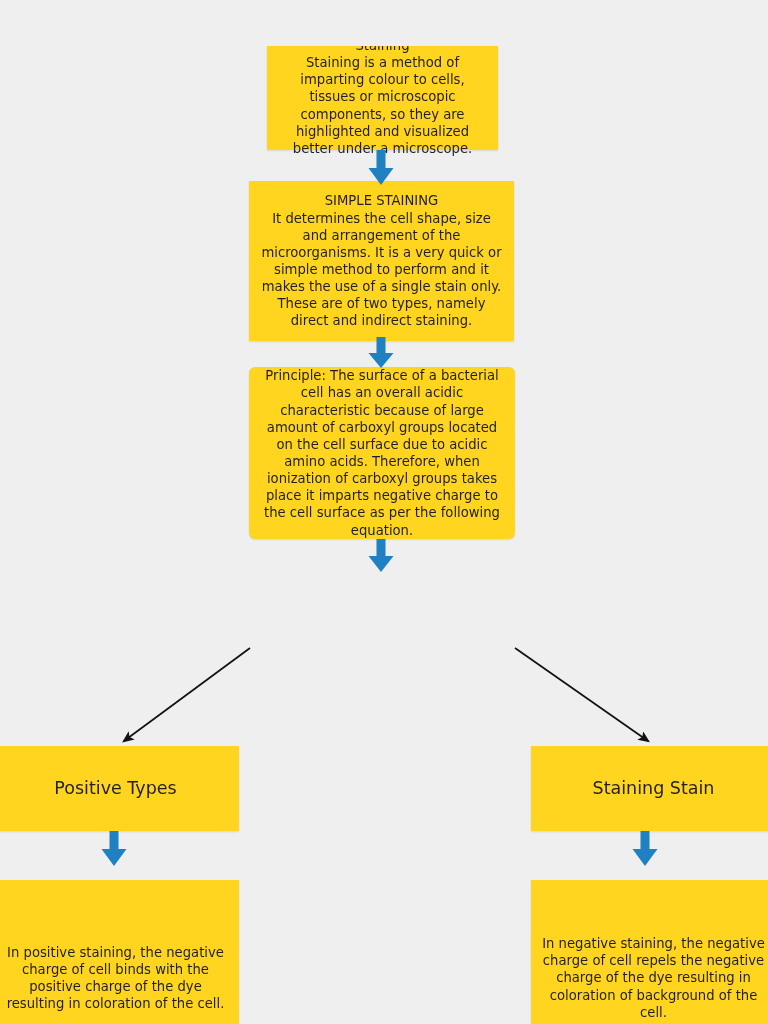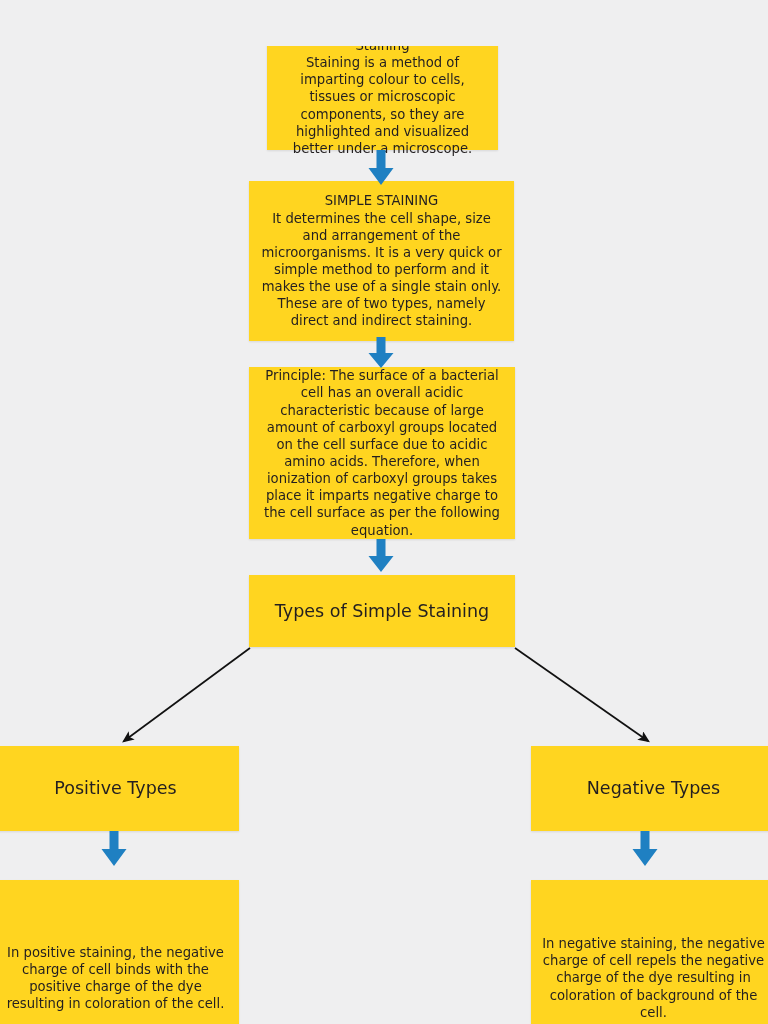--- a/index.html
+++ b/index.html
@@ -35,21 +35,21 @@
   .node .txt {
     display: block;
     width: 100%;
     white-space: pre-line;
   }
 
   
   #node-staining        { left: 267px; top: -6px;  width: 231px; height: 110px; font-size: 13.2px; }
   #node-staining .txt   { padding-top: 4px; }
   #node-simple-staining { left: 249px; top: 135px; width: 265px; height: 160px; font-size: 13.2px; }
-  #node-principle       { left: 249px; top: 321px; width: 266px; height: 172px; font-size: 13.2px; }
+  #node-principle       { left: 249px; top: 321px; width: 266px; height: 172px; font-size: 13.2px; border-radius: 6px; }
   #node-types           { left: 249px; top: 529px; width: 266px; height: 72px;  font-size: 17.5px; }
   #node-positive        { left: -8px;  top: 700px; width: 247px; height: 85px;  font-size: 17.5px; }
   #node-negative        { left: 531px; top: 700px; width: 245px; height: 85px;  font-size: 17.5px; }
   #node-positive-desc   { left: -8px;  top: 834px; width: 247px; height: 196px; font-size: 13.2px; }
   #node-negative-desc   { left: 531px; top: 834px; width: 245px; height: 196px; font-size: 13.2px; }
 
   
   .arrow-down {
     position: absolute;
     display: block;
@@ -91,30 +91,27 @@
 
   <div class="node" id="node-simple-staining">
     <span class="txt">SIMPLE STAINING
 It determines the cell shape, size and arrangement of the microorganisms. It is a very quick or simple method to perform and it makes the use of a single stain only. These are of two types, namely direct and indirect staining.</span>
   </div>
 
   <div class="node" id="node-principle">
     <span class="txt">Principle: The surface of a bacterial cell has an overall acidic characteristic because of large amount of carboxyl groups located on the cell surface due to acidic amino acids. Therefore, when ionization of carboxyl groups takes place it imparts negative charge to the cell surface as per the following equation.</span>
   </div>
 
-  <div class="node" id="node-types">
-    <span class="txt">Types of Simple Staining</span>
-  </div>
 
   <div class="node" id="node-positive">
     <span class="txt">Positive Types</span>
   </div>
 
   <div class="node" id="node-negative">
-    <span class="txt">Negative Types</span>
+    <span class="txt">Staining Stain</span>
   </div>
 
   <div class="node" id="node-positive-desc">
     <span class="txt">In positive staining, the negative charge of cell binds with the positive charge of the dye resulting in coloration of the cell.</span>
   </div>
 
   <div class="node" id="node-negative-desc">
     <span class="txt">In negative staining, the negative charge of cell repels the negative charge of the dye resulting in coloration of background of the cell.</span>
   </div>
 

